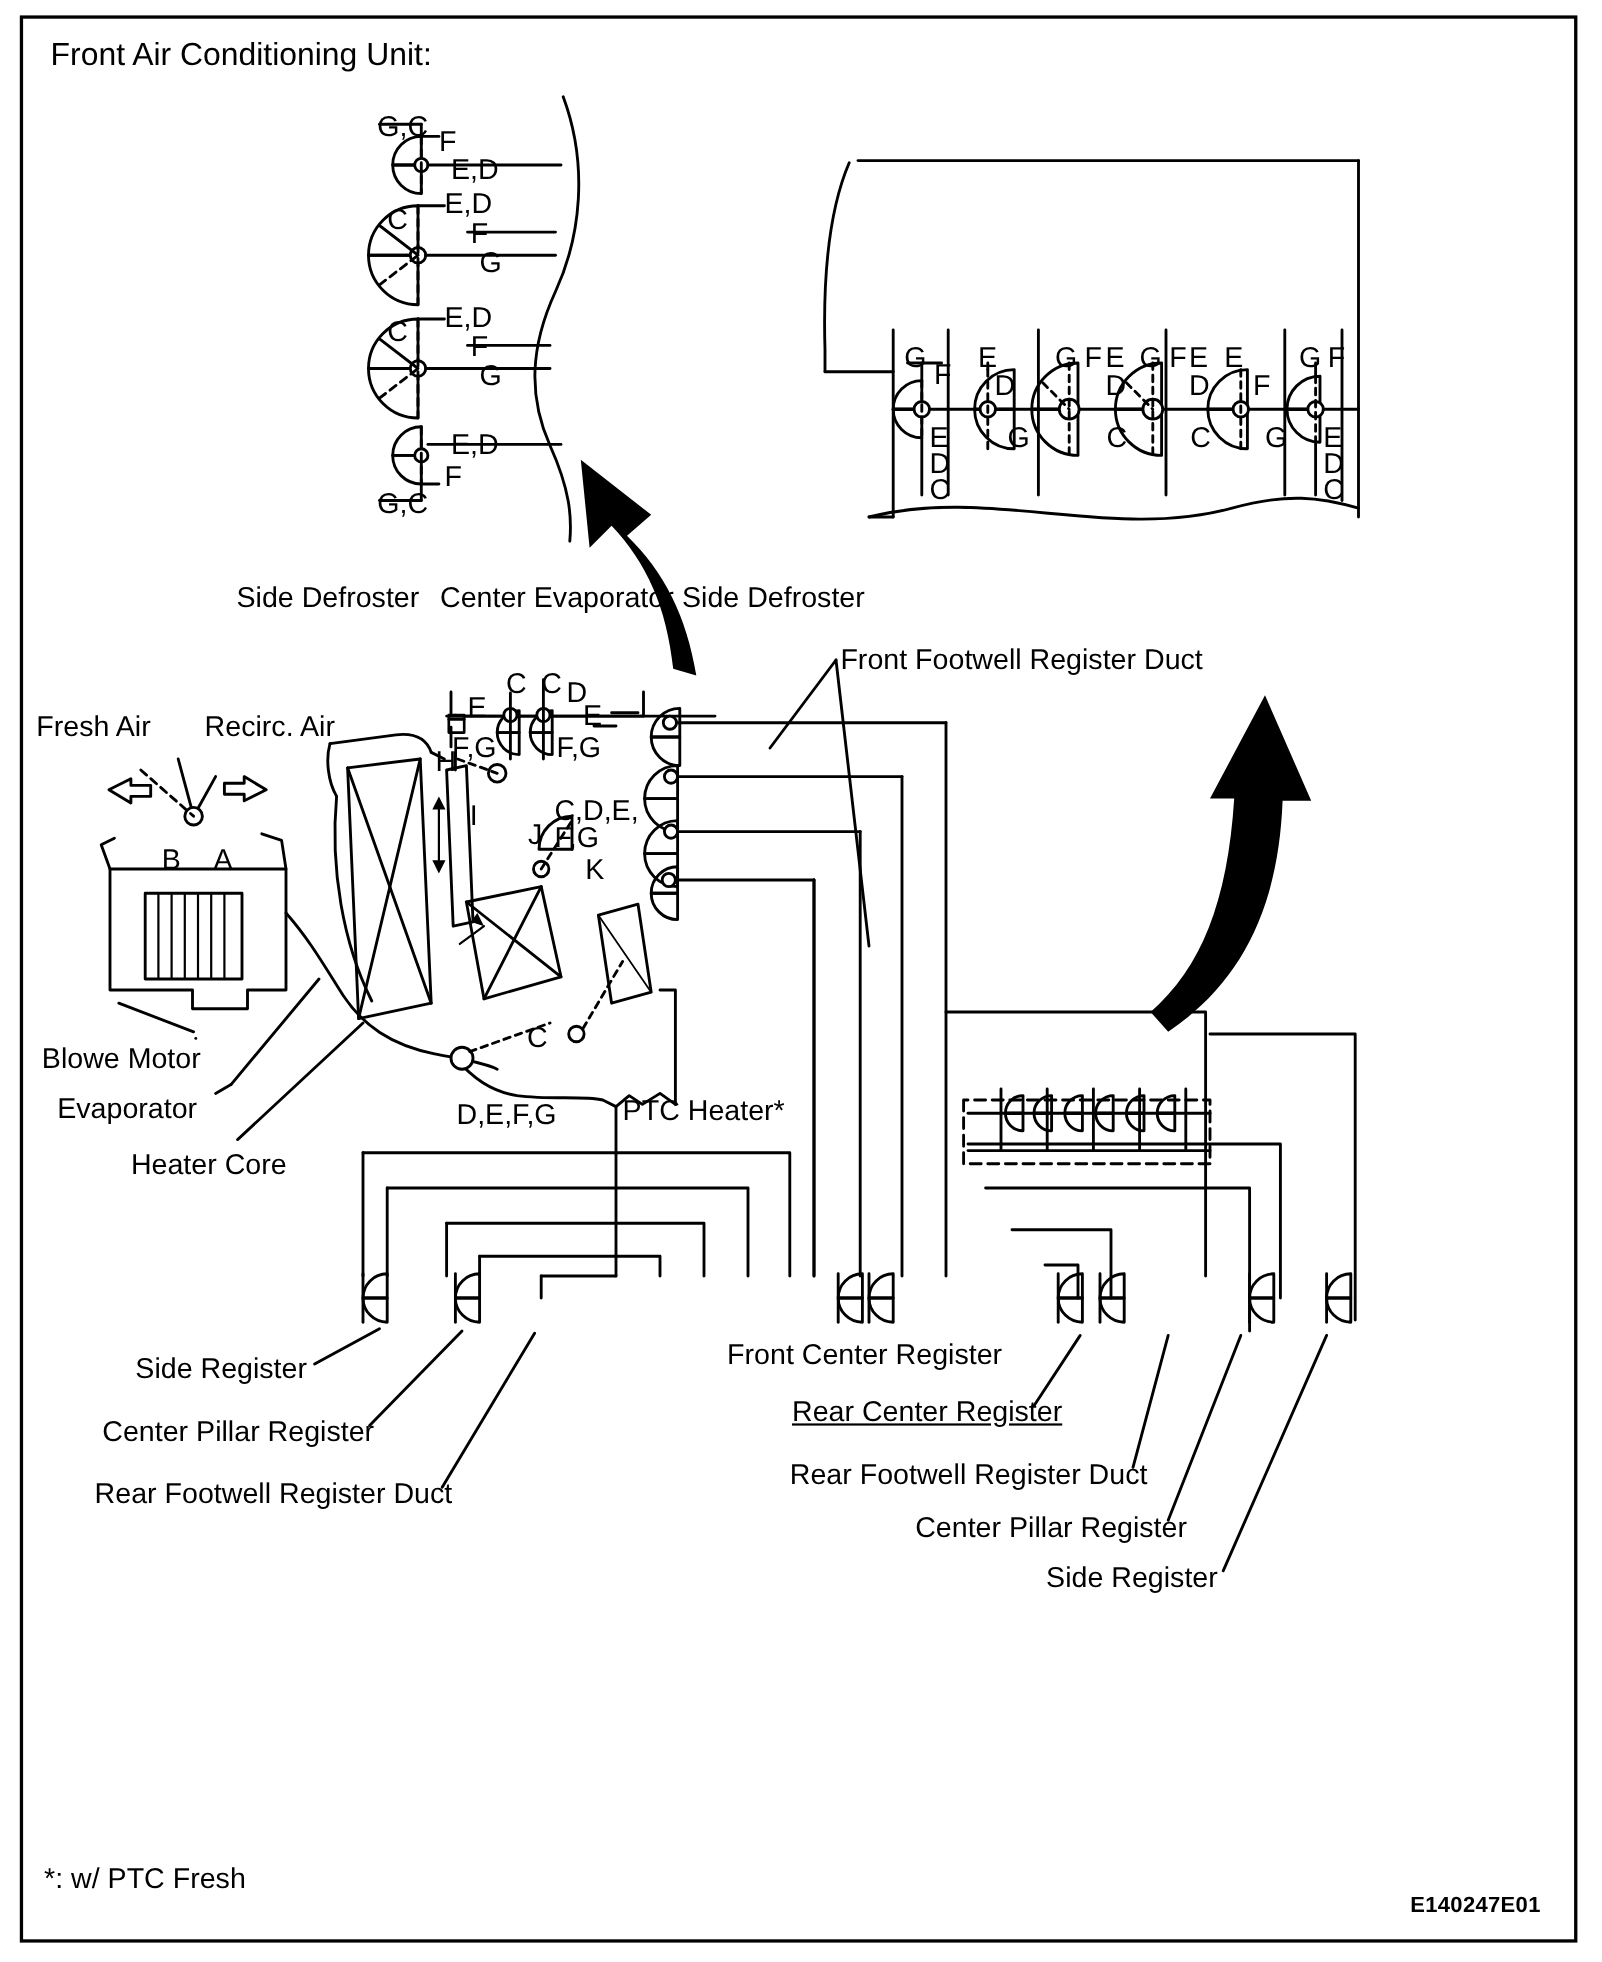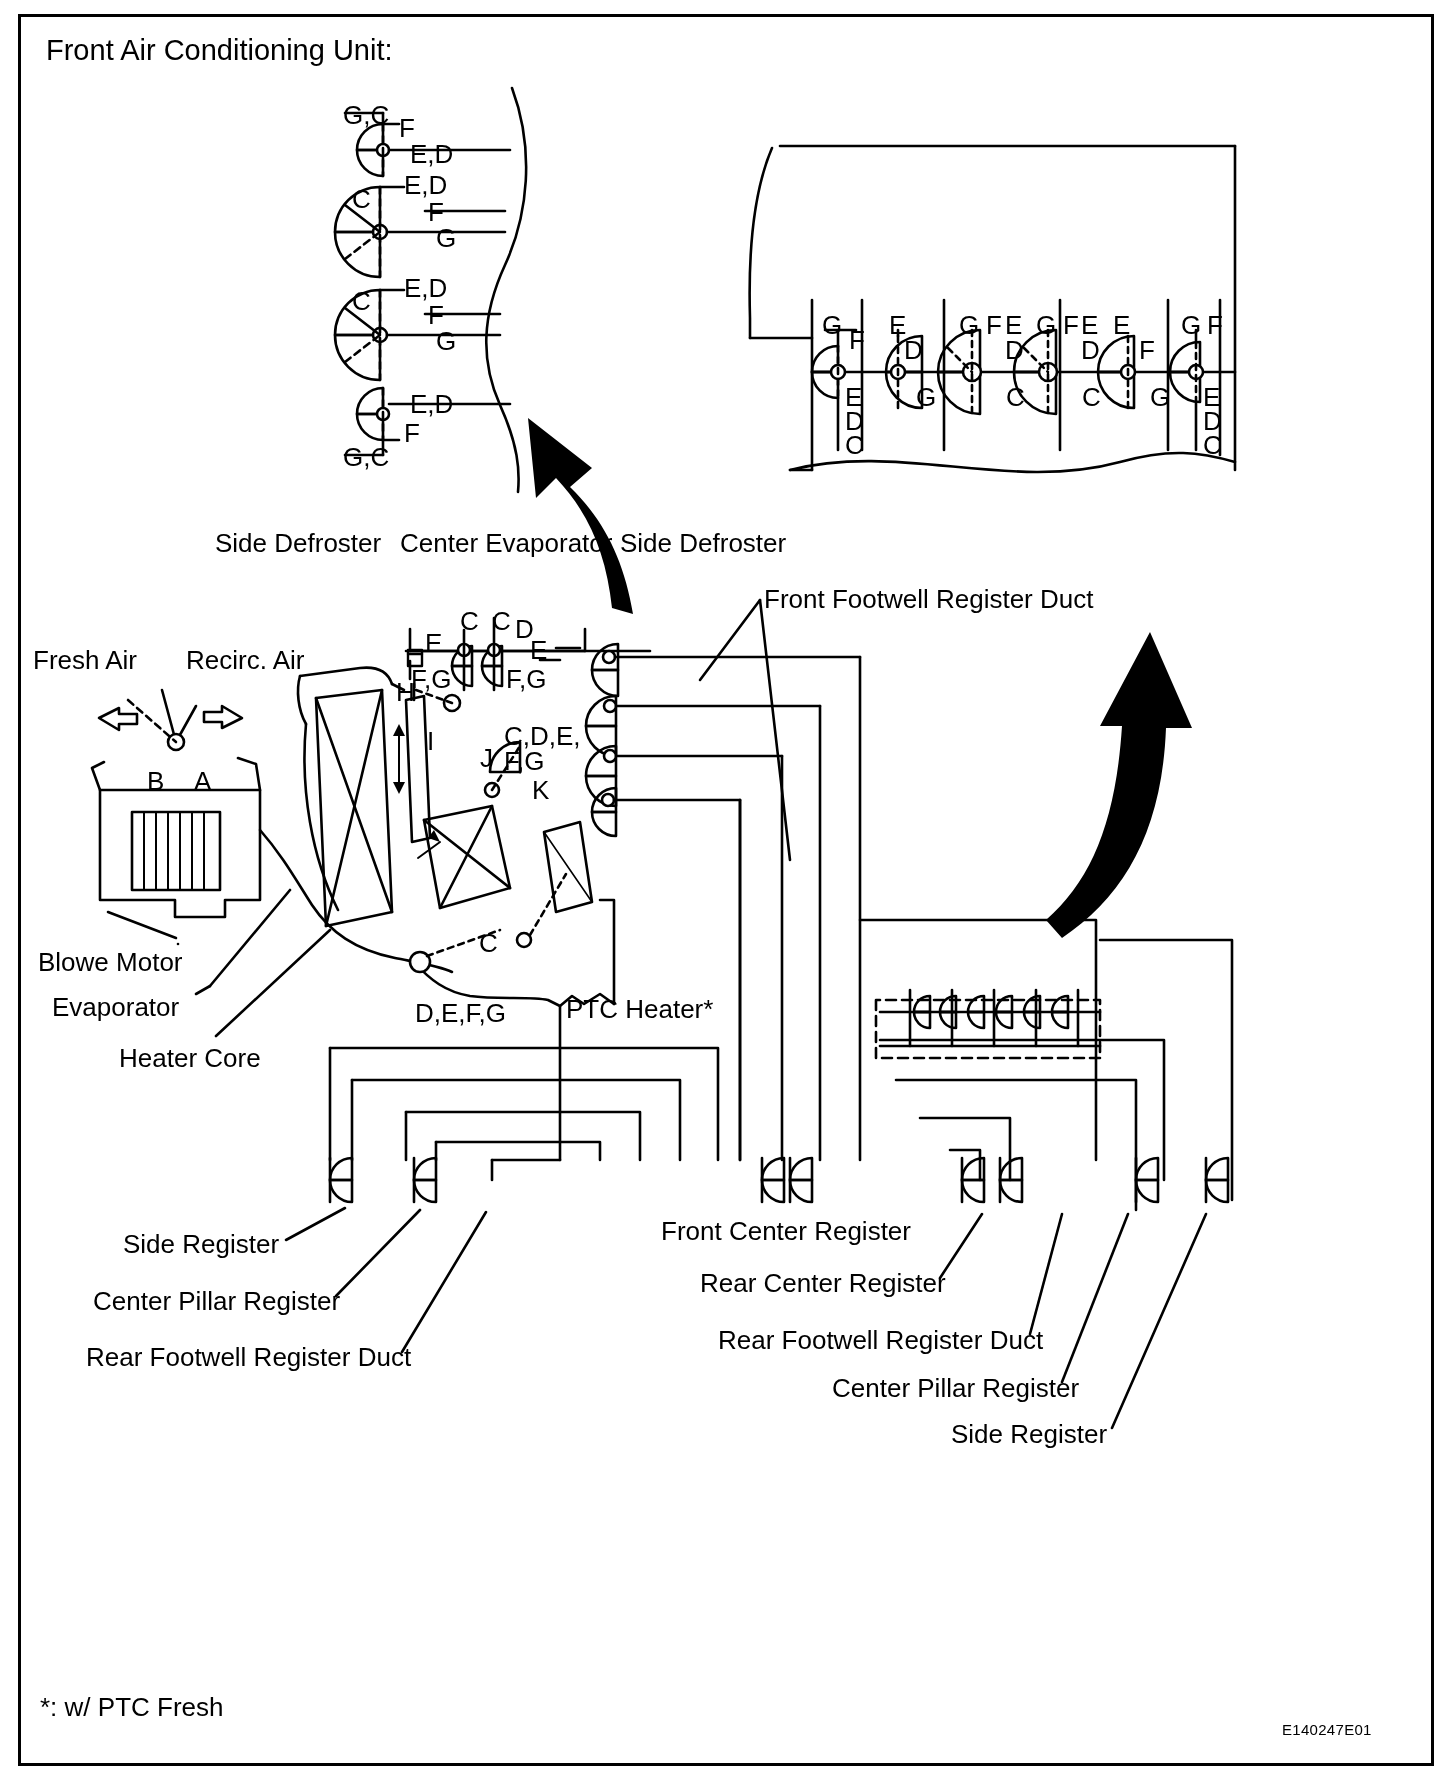--- a/index.html
+++ b/index.html
@@ -31,22 +31,23 @@
     position: absolute;
     white-space: nowrap;
     font-size: 26px;
     line-height: 1;
     color: #000;
   }
   .title {
     font-size: 29px;
   }
   .code {
-    font-size: 15px;
+    font-size: 20px;
     letter-spacing: 0.3px;
+    font-weight: bold;
   }
   svg.overlay {
     position: absolute;
     left: 0;
     top: 0;
     width: 1456px;
     height: 1784px;
     pointer-events: none;
   }
   svg.overlay * {
@@ -472,21 +473,21 @@
   <div class="lbl" style="left:411px; top:666px;">F,G</div>
   <div class="lbl" style="left:506px; top:666px;">F,G</div>
   <div class="lbl" style="left:504px; top:723px;">C,D,E,</div>
   <div class="lbl" style="left:504px; top:748px;">F,G</div>
 
   <div class="lbl" style="left:764px; top:586px;">Front Footwell Register Duct</div>
   <div class="lbl" style="left:123px; top:1231px;">Side Register</div>
   <div class="lbl" style="left:93px; top:1288px;">Center Pillar Register</div>
   <div class="lbl" style="left:86px; top:1344px;">Rear Footwell Register Duct</div>
   <div class="lbl" style="left:661px; top:1218px;">Front Center Register</div>
-  <div class="lbl" style="left:700px; top:1270px;">Rear Center Register</div>
+  <div class="lbl" style="left:720px; top:1270px;text-decoration:underline;">Rear Center Register</div>
   <div class="lbl" style="left:718px; top:1327px;">Rear Footwell Register Duct</div>
   <div class="lbl" style="left:832px; top:1375px;">Center Pillar Register</div>
   <div class="lbl" style="left:951px; top:1421px;">Side Register</div>
 
   <div class="lbl" style="left:40px; top:1694px;">*: w/ PTC Fresh</div>
   <div class="lbl code" style="left:1282px; top:1722px;">E140247E01</div>
 
 </div>
 
 </body></html>

